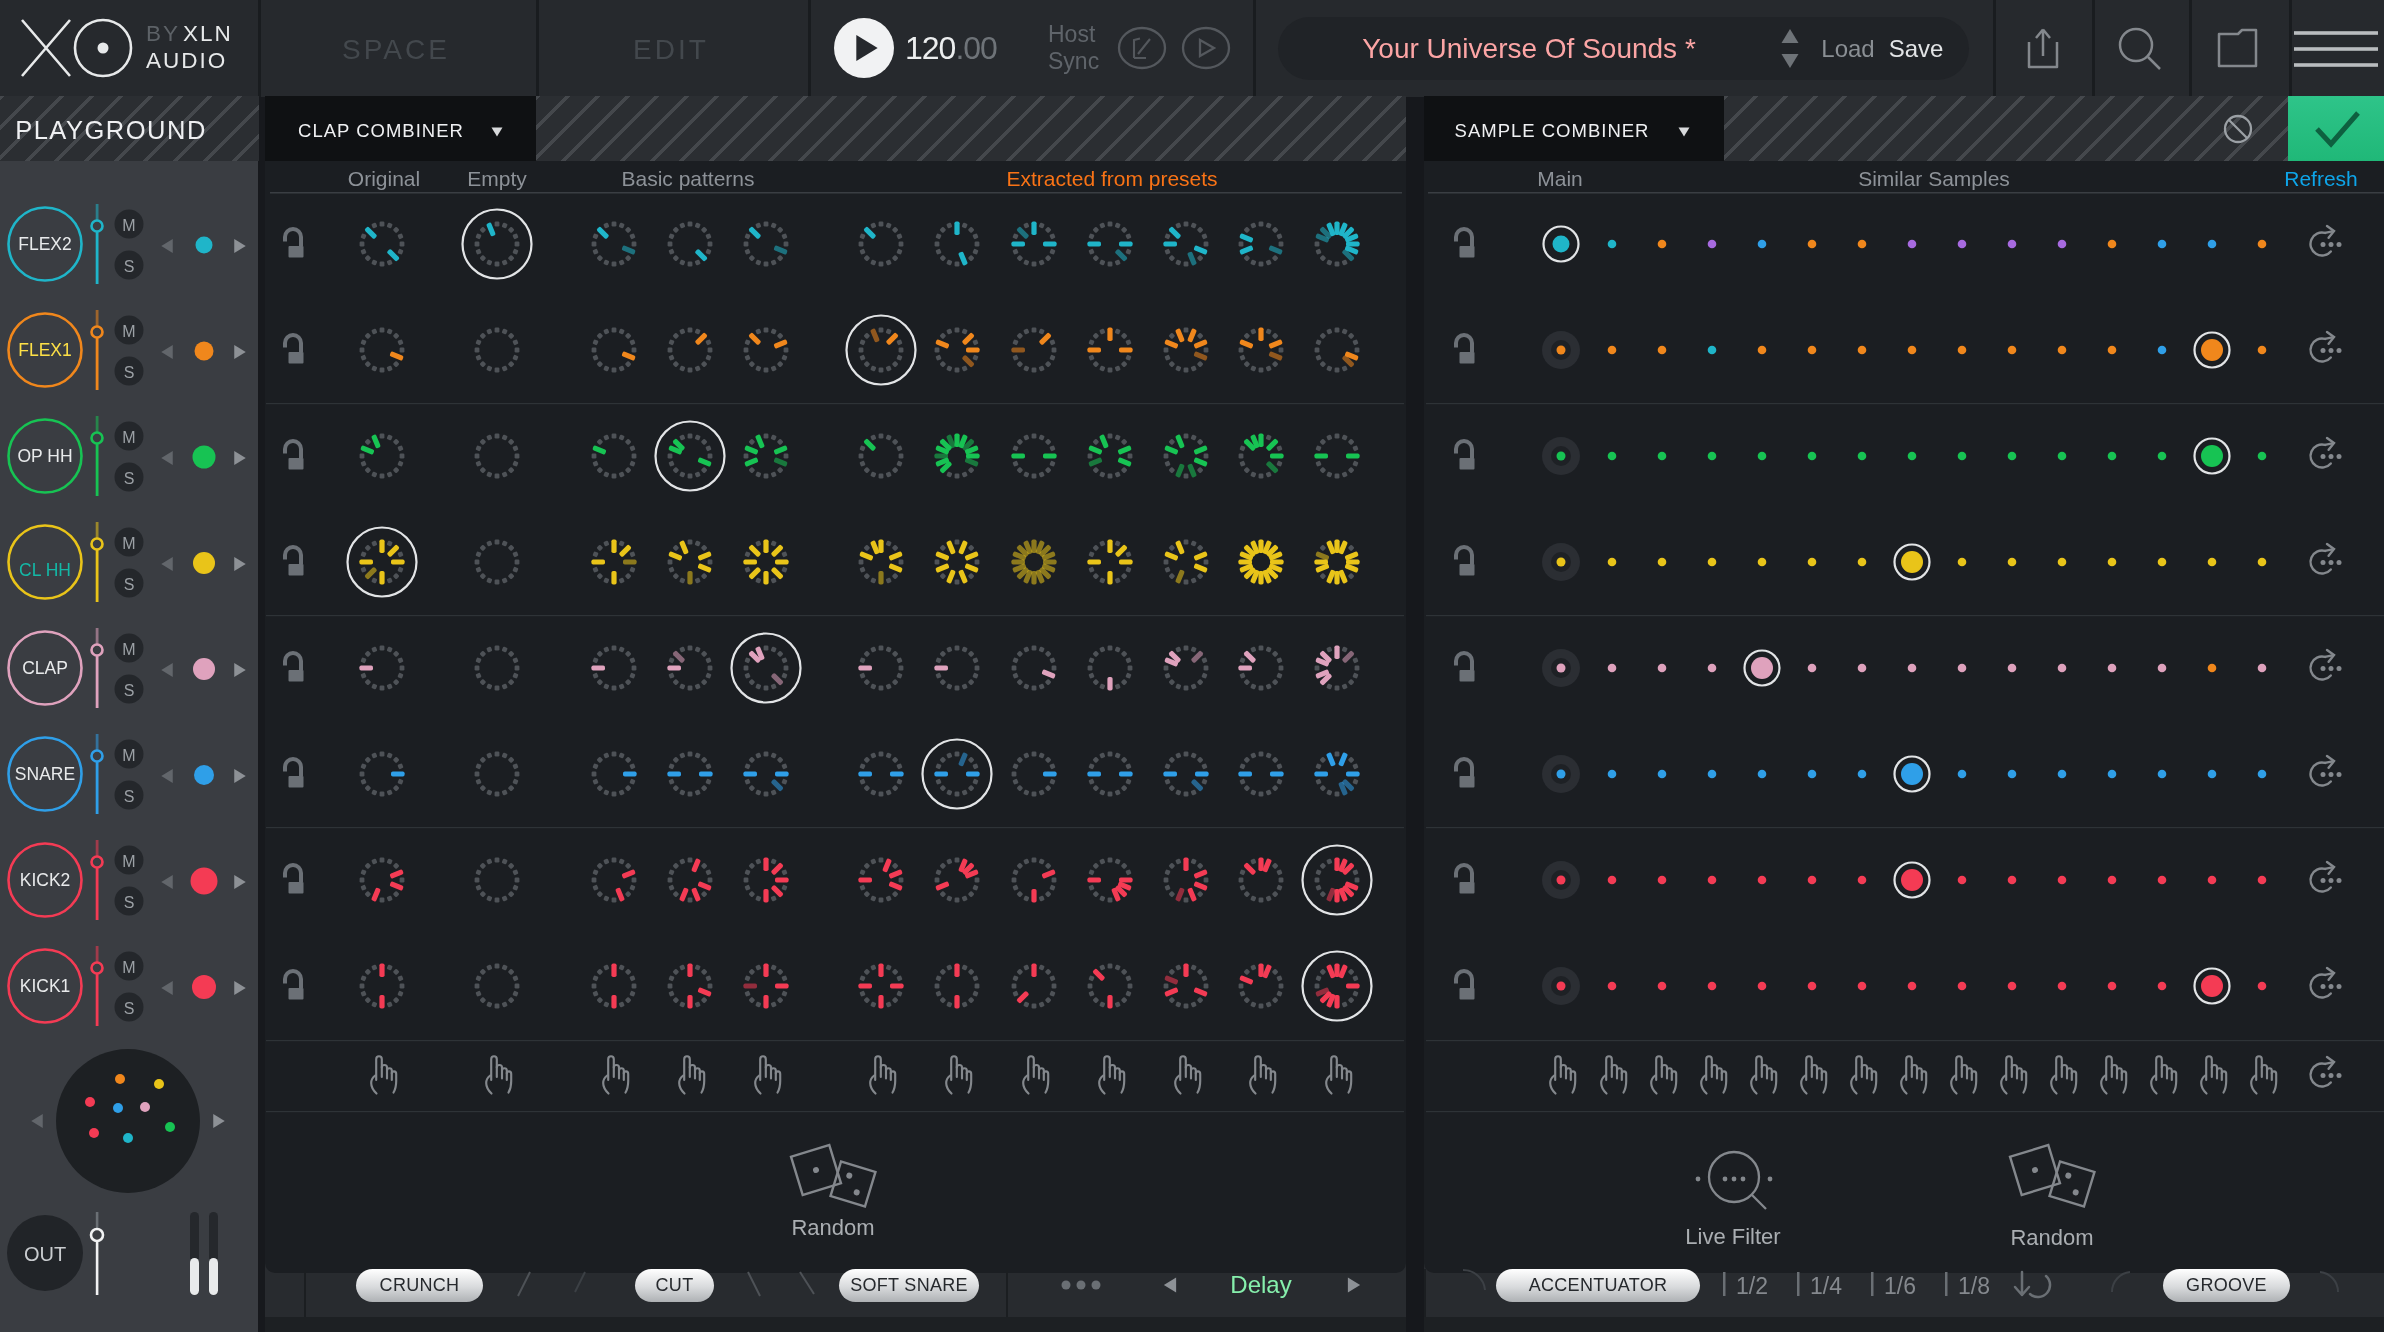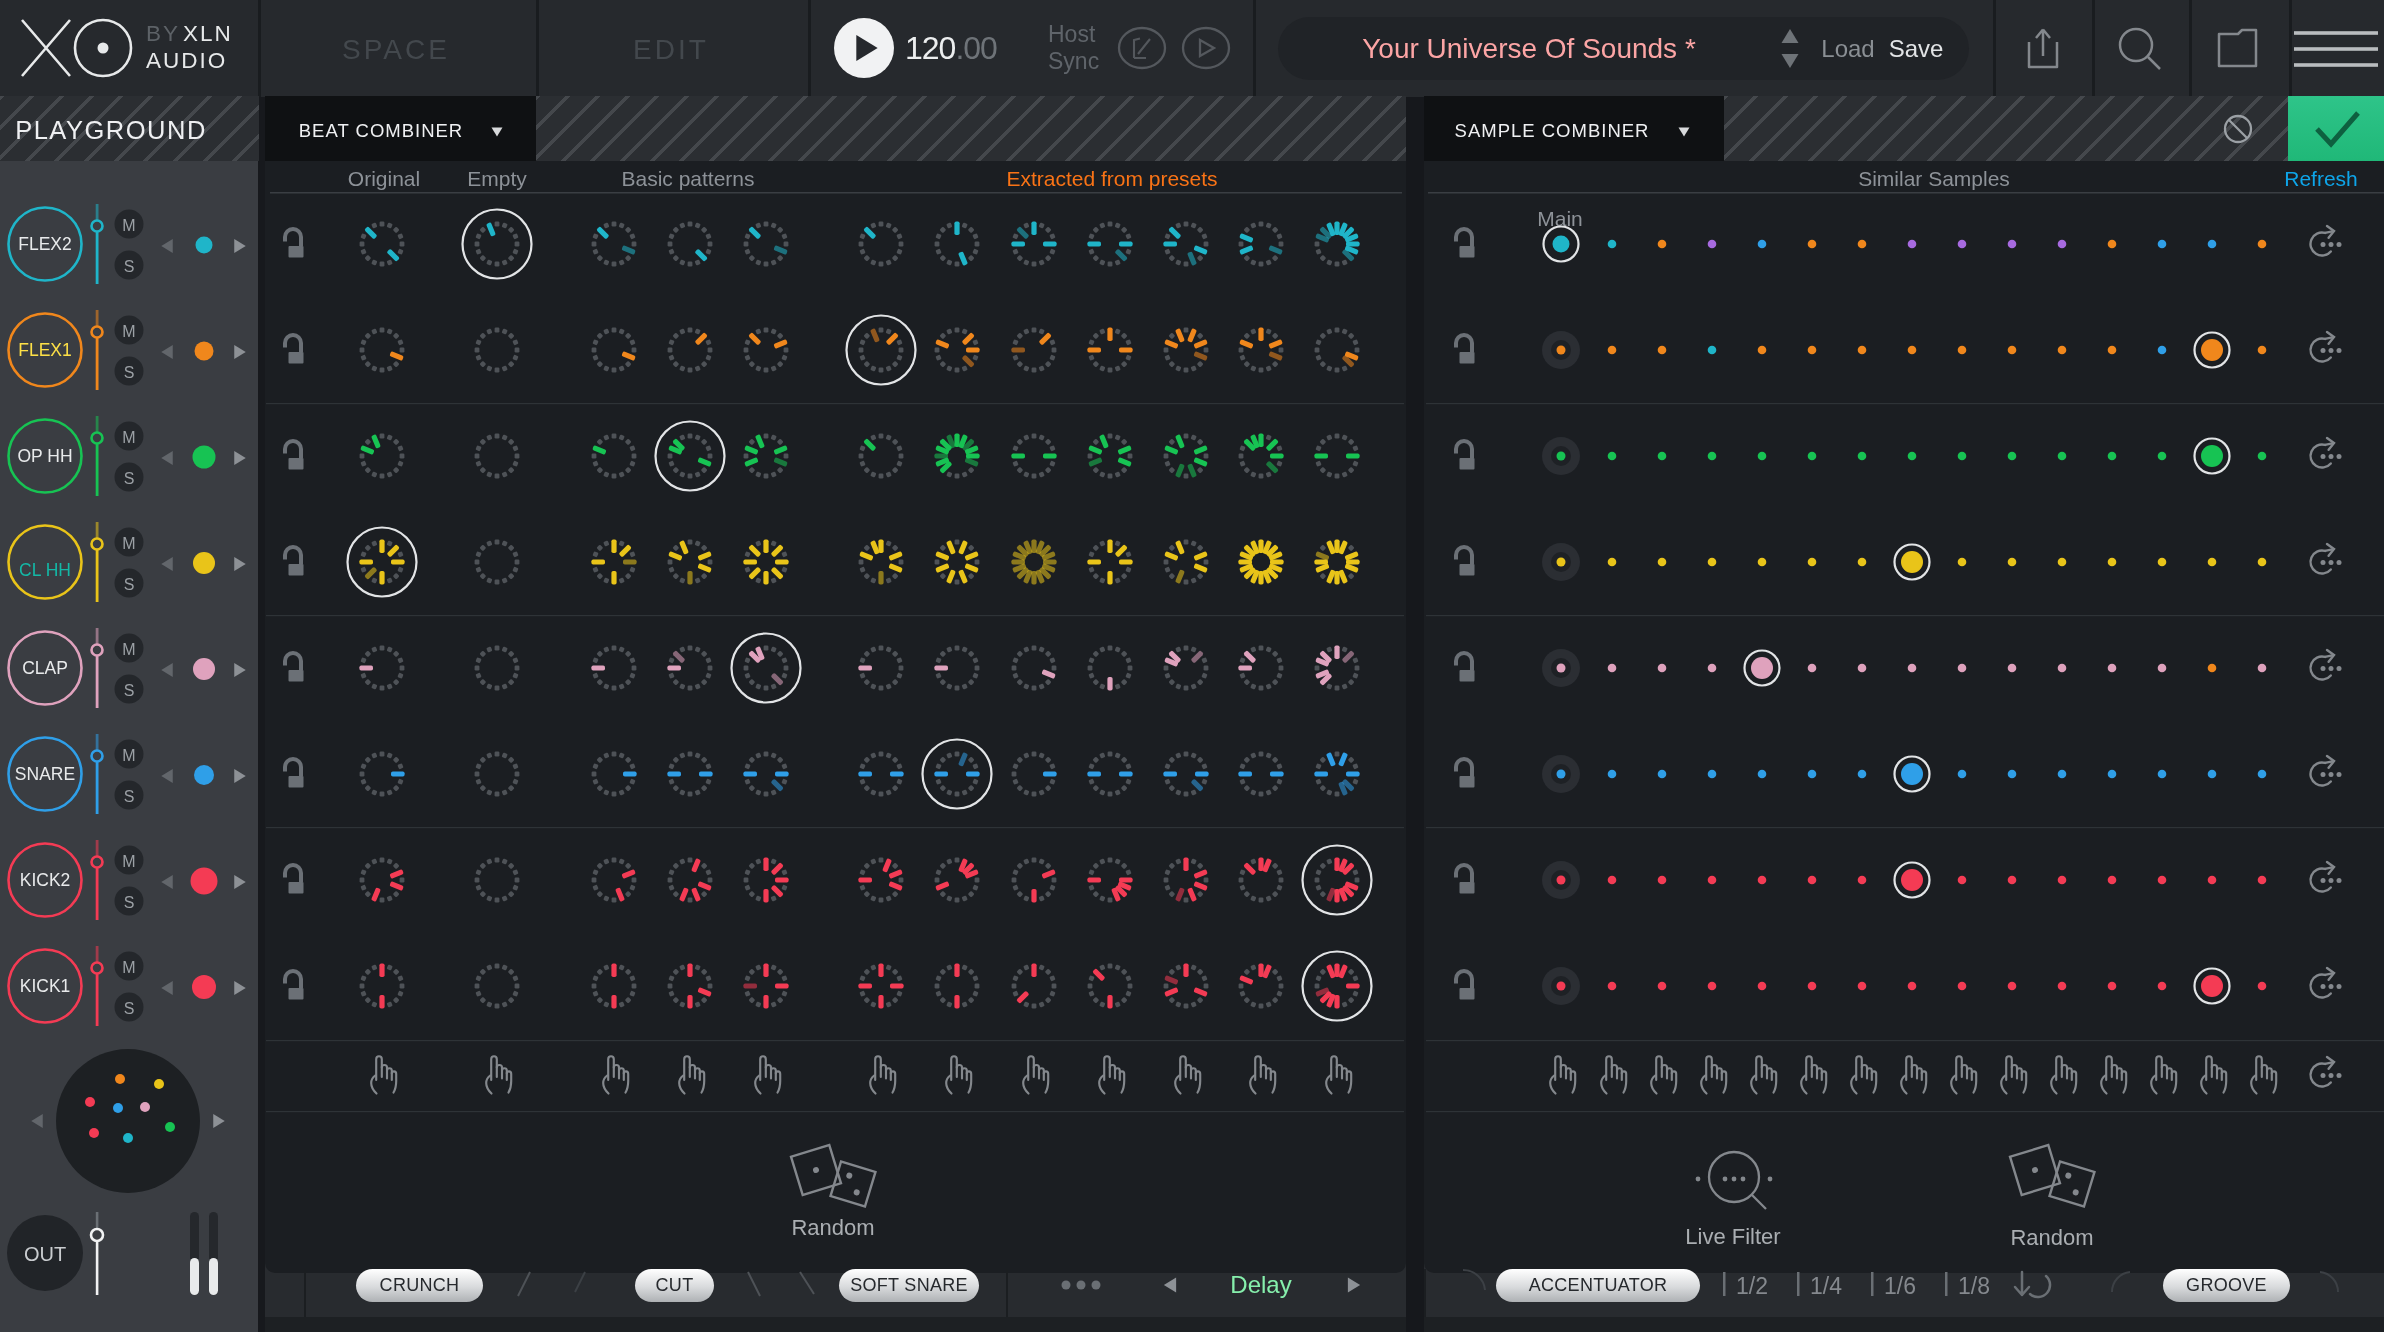--- a/index.html
+++ b/index.html
@@ -33,28 +33,28 @@
     <div style="position:absolute;left:1529px; top:49px; transform:translate(-50%,-50%); font:400 28px 'Liberation Sans', sans-serif; color:#fca5a5; white-space:nowrap;">Your Universe Of Sounds *</div>
     <div style="position:absolute;left:1848px; top:49px; transform:translate(-50%,-50%); font:400 24px 'Liberation Sans', sans-serif; color:#8a8f94; white-space:nowrap;">Load</div>
     <div style="position:absolute;left:1916px; top:49px; transform:translate(-50%,-50%); font:400 24px 'Liberation Sans', sans-serif; color:#e2e4e6; white-space:nowrap;">Save</div>
     <div style="position:absolute; left:0; top:96px; width:259px; height:65px; background:#2b2e32; background-image:repeating-linear-gradient(135deg,rgba(195,200,206,0.17) 0px, rgba(195,200,206,0.17) 3.5px, transparent 3.5px, transparent 21px);"></div>
     <div style="position:absolute; left:536px; top:96px; width:870px; height:65px; background:#2b2e32; background-image:repeating-linear-gradient(135deg,rgba(195,200,206,0.17) 0px, rgba(195,200,206,0.17) 3.5px, transparent 3.5px, transparent 21px);"></div>
     <div style="position:absolute; left:1724px; top:96px; width:564px; height:65px; background:#2b2e32; background-image:repeating-linear-gradient(135deg,rgba(195,200,206,0.17) 0px, rgba(195,200,206,0.17) 3.5px, transparent 3.5px, transparent 21px);"></div>
     <div style="position:absolute; left:265px; top:96px; width:271px; height:65px; background:#0f1113;"></div>
     <div style="position:absolute; left:1424px; top:96px; width:300px; height:65px; background:#0f1113;"></div>
     <div style="position:absolute; left:2288px; top:96px; width:96px; height:65px; background:linear-gradient(180deg,#2ec489,#20b878);"></div>
     <div style="position:absolute;left:111px; top:130px; transform:translate(-50%,-50%); font:400 25.5px 'Liberation Sans', sans-serif; color:#eff0f2; white-space:nowrap; letter-spacing:1.5px;">PLAYGROUND</div>
-    <div style="position:absolute;left:381px; top:131px; transform:translate(-50%,-50%); font:400 18.5px 'Liberation Sans', sans-serif; color:#eff0f2; white-space:nowrap; letter-spacing:1px;">BEAT COMBINER</div>
+    <div style="position:absolute;left:381px; top:131px; transform:translate(-50%,-50%); font:400 18.5px 'Liberation Sans', sans-serif; color:#eff0f2; white-space:nowrap; letter-spacing:1px;">CLAP COMBINER</div>
     <div style="position:absolute;left:1552px; top:131px; transform:translate(-50%,-50%); font:400 18.5px 'Liberation Sans', sans-serif; color:#eff0f2; white-space:nowrap; letter-spacing:1px;">SAMPLE COMBINER</div>
     <div style="position:absolute;left:384px; top:179px; transform:translate(-50%,-50%); font:400 21px 'Liberation Sans', sans-serif; color:#8d9298; white-space:nowrap;">Original</div>
     <div style="position:absolute;left:497px; top:179px; transform:translate(-50%,-50%); font:400 21px 'Liberation Sans', sans-serif; color:#8d9298; white-space:nowrap;">Empty</div>
     <div style="position:absolute;left:688px; top:179px; transform:translate(-50%,-50%); font:400 21px 'Liberation Sans', sans-serif; color:#8d9298; white-space:nowrap;">Basic patterns</div>
     <div style="position:absolute;left:1112px; top:179px; transform:translate(-50%,-50%); font:400 21px 'Liberation Sans', sans-serif; color:#f97316; white-space:nowrap;">Extracted from presets</div>
     <div style="position:absolute;left:833px; top:1228px; transform:translate(-50%,-50%); font:400 22px 'Liberation Sans', sans-serif; color:#aaaeb2; white-space:nowrap;">Random</div>
-    <div style="position:absolute;left:1560px; top:179px; transform:translate(-50%,-50%); font:400 21px 'Liberation Sans', sans-serif; color:#8d9298; white-space:nowrap;margin-top:40px;">Main</div>
+    <div style="position:absolute;left:1560px; top:179px; transform:translate(-50%,-50%); font:400 21px 'Liberation Sans', sans-serif; color:#8d9298; white-space:nowrap;">Main</div>
     <div style="position:absolute;left:1934px; top:179px; transform:translate(-50%,-50%); font:400 21px 'Liberation Sans', sans-serif; color:#8d9298; white-space:nowrap;">Similar Samples</div>
     <div style="position:absolute;left:2321px; top:179px; transform:translate(-50%,-50%); font:400 21px 'Liberation Sans', sans-serif; color:#0ea5e9; white-space:nowrap;">Refresh</div>
     <div style="position:absolute;left:1733px; top:1237px; transform:translate(-50%,-50%); font:400 22px 'Liberation Sans', sans-serif; color:#aaaeb2; white-space:nowrap;">Live Filter</div>
     <div style="position:absolute;left:2052px; top:1238px; transform:translate(-50%,-50%); font:400 22px 'Liberation Sans', sans-serif; color:#aaaeb2; white-space:nowrap;">Random</div>
     <div style="position:absolute;left:45px; top:244px; transform:translate(-50%,-50%); font:400 17.5px 'Liberation Sans', sans-serif; color:#e8eaeb; white-space:nowrap;">FLEX2</div>
     <div style="position:absolute;left:45px; top:350px; transform:translate(-50%,-50%); font:400 17.5px 'Liberation Sans', sans-serif; color:#fde047; white-space:nowrap;">FLEX1</div>
     <div style="position:absolute;left:45px; top:456px; transform:translate(-50%,-50%); font:400 17.5px 'Liberation Sans', sans-serif; color:#e8eaeb; white-space:nowrap;">OP HH</div>
     <div style="position:absolute;left:45px; top:570px; transform:translate(-50%,-50%); font:400 17.5px 'Liberation Sans', sans-serif; color:#14b8a6; white-space:nowrap;">CL HH</div>
     <div style="position:absolute;left:45px; top:668px; transform:translate(-50%,-50%); font:400 17.5px 'Liberation Sans', sans-serif; color:#e8eaeb; white-space:nowrap;">CLAP</div>
     <div style="position:absolute;left:45px; top:774px; transform:translate(-50%,-50%); font:400 17.5px 'Liberation Sans', sans-serif; color:#e8eaeb; white-space:nowrap;">SNARE</div>

